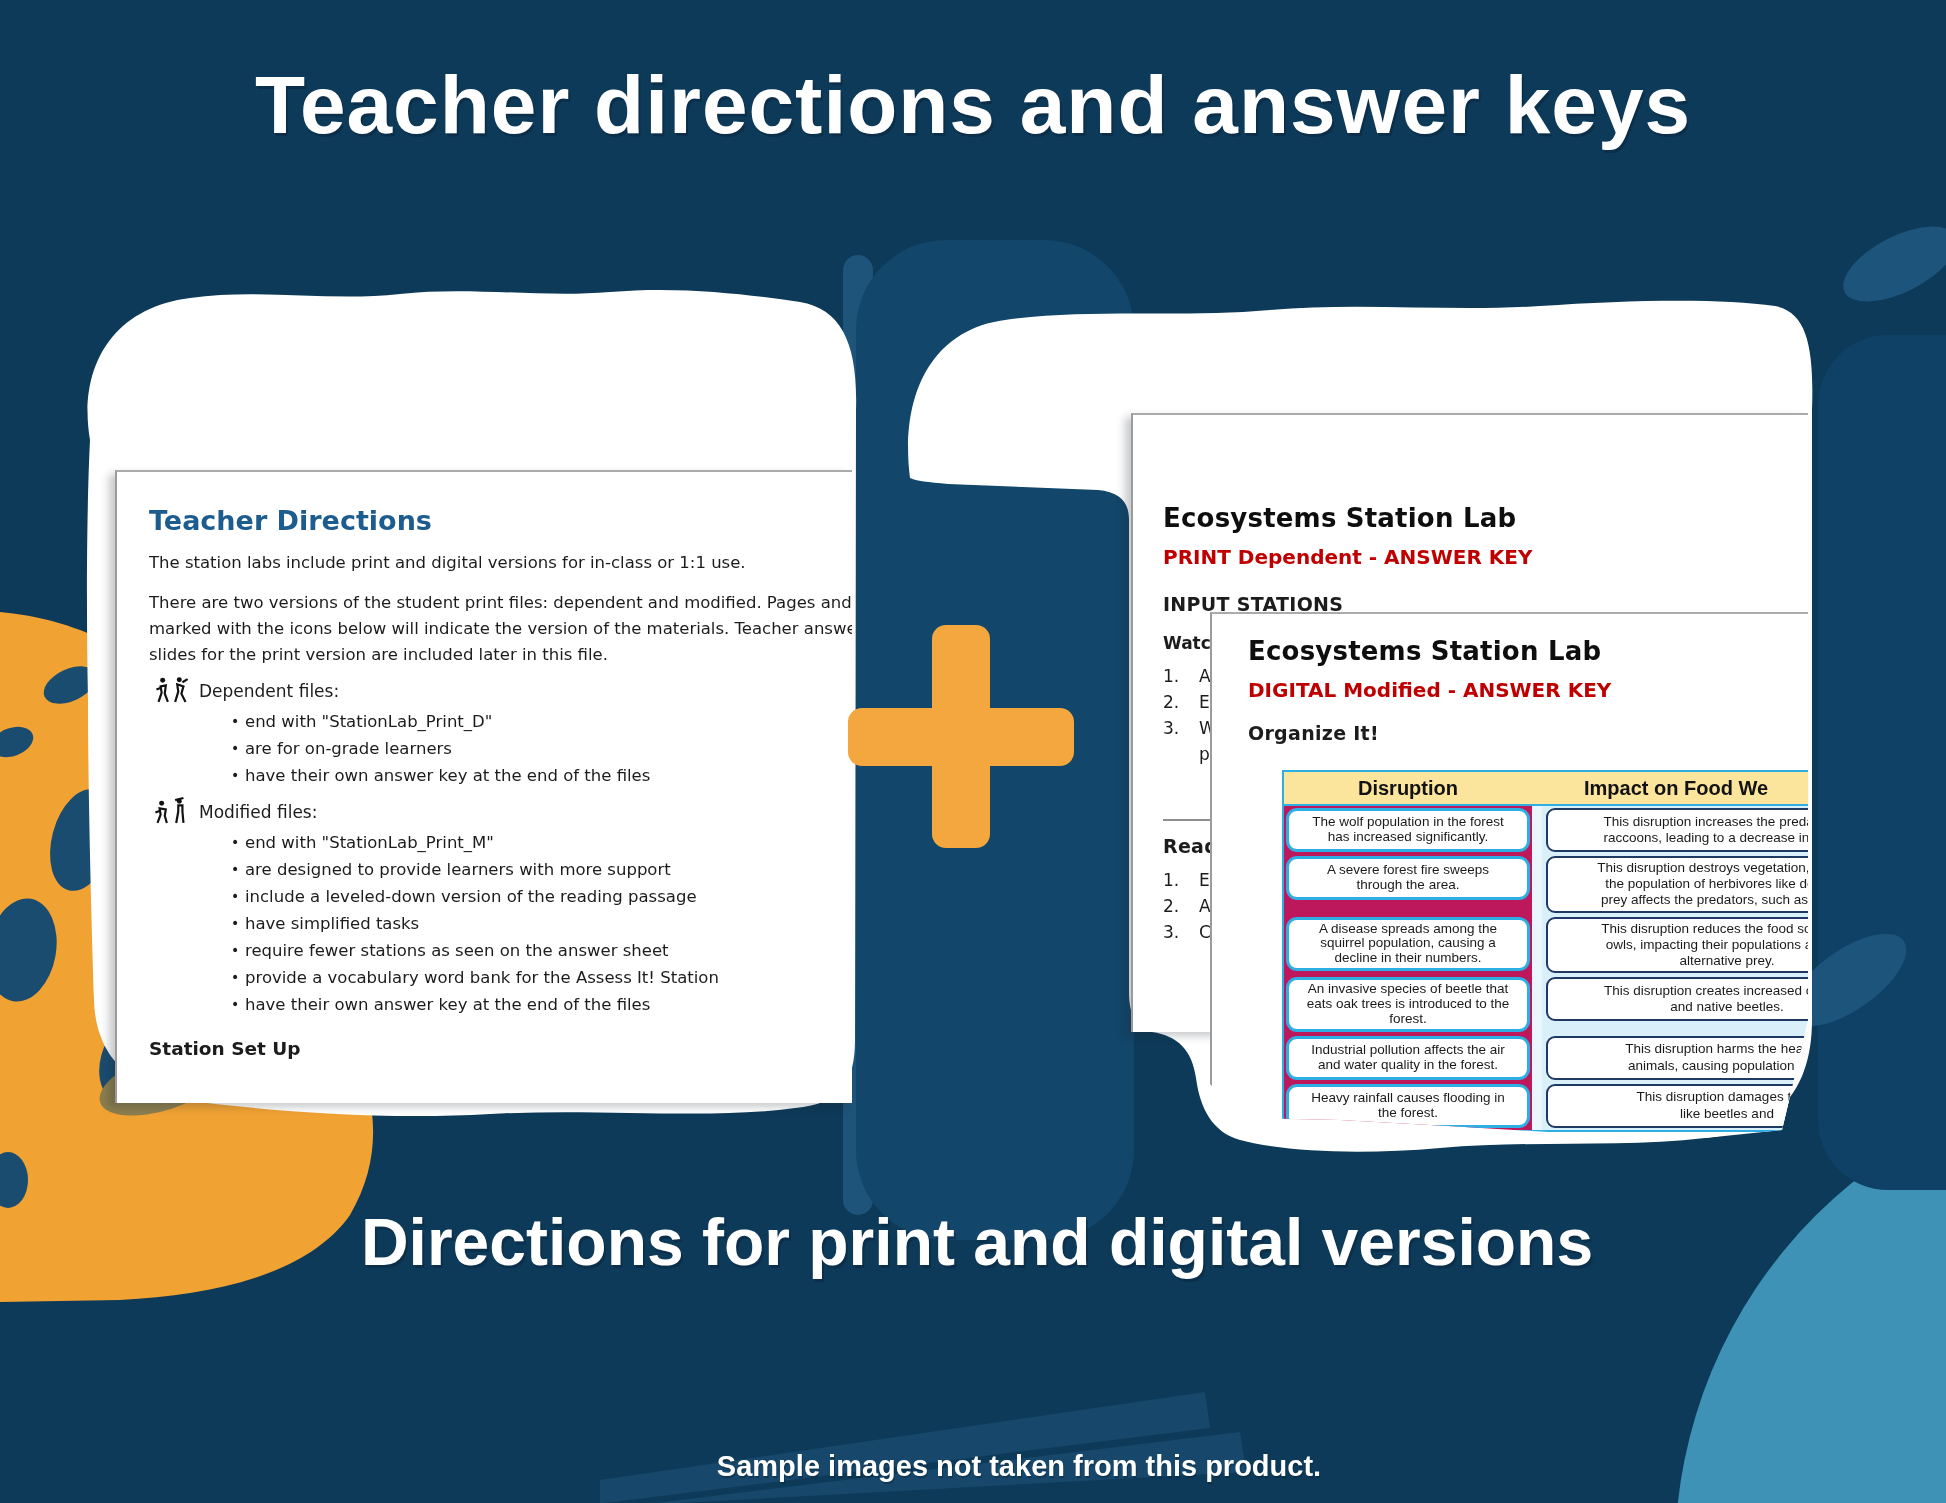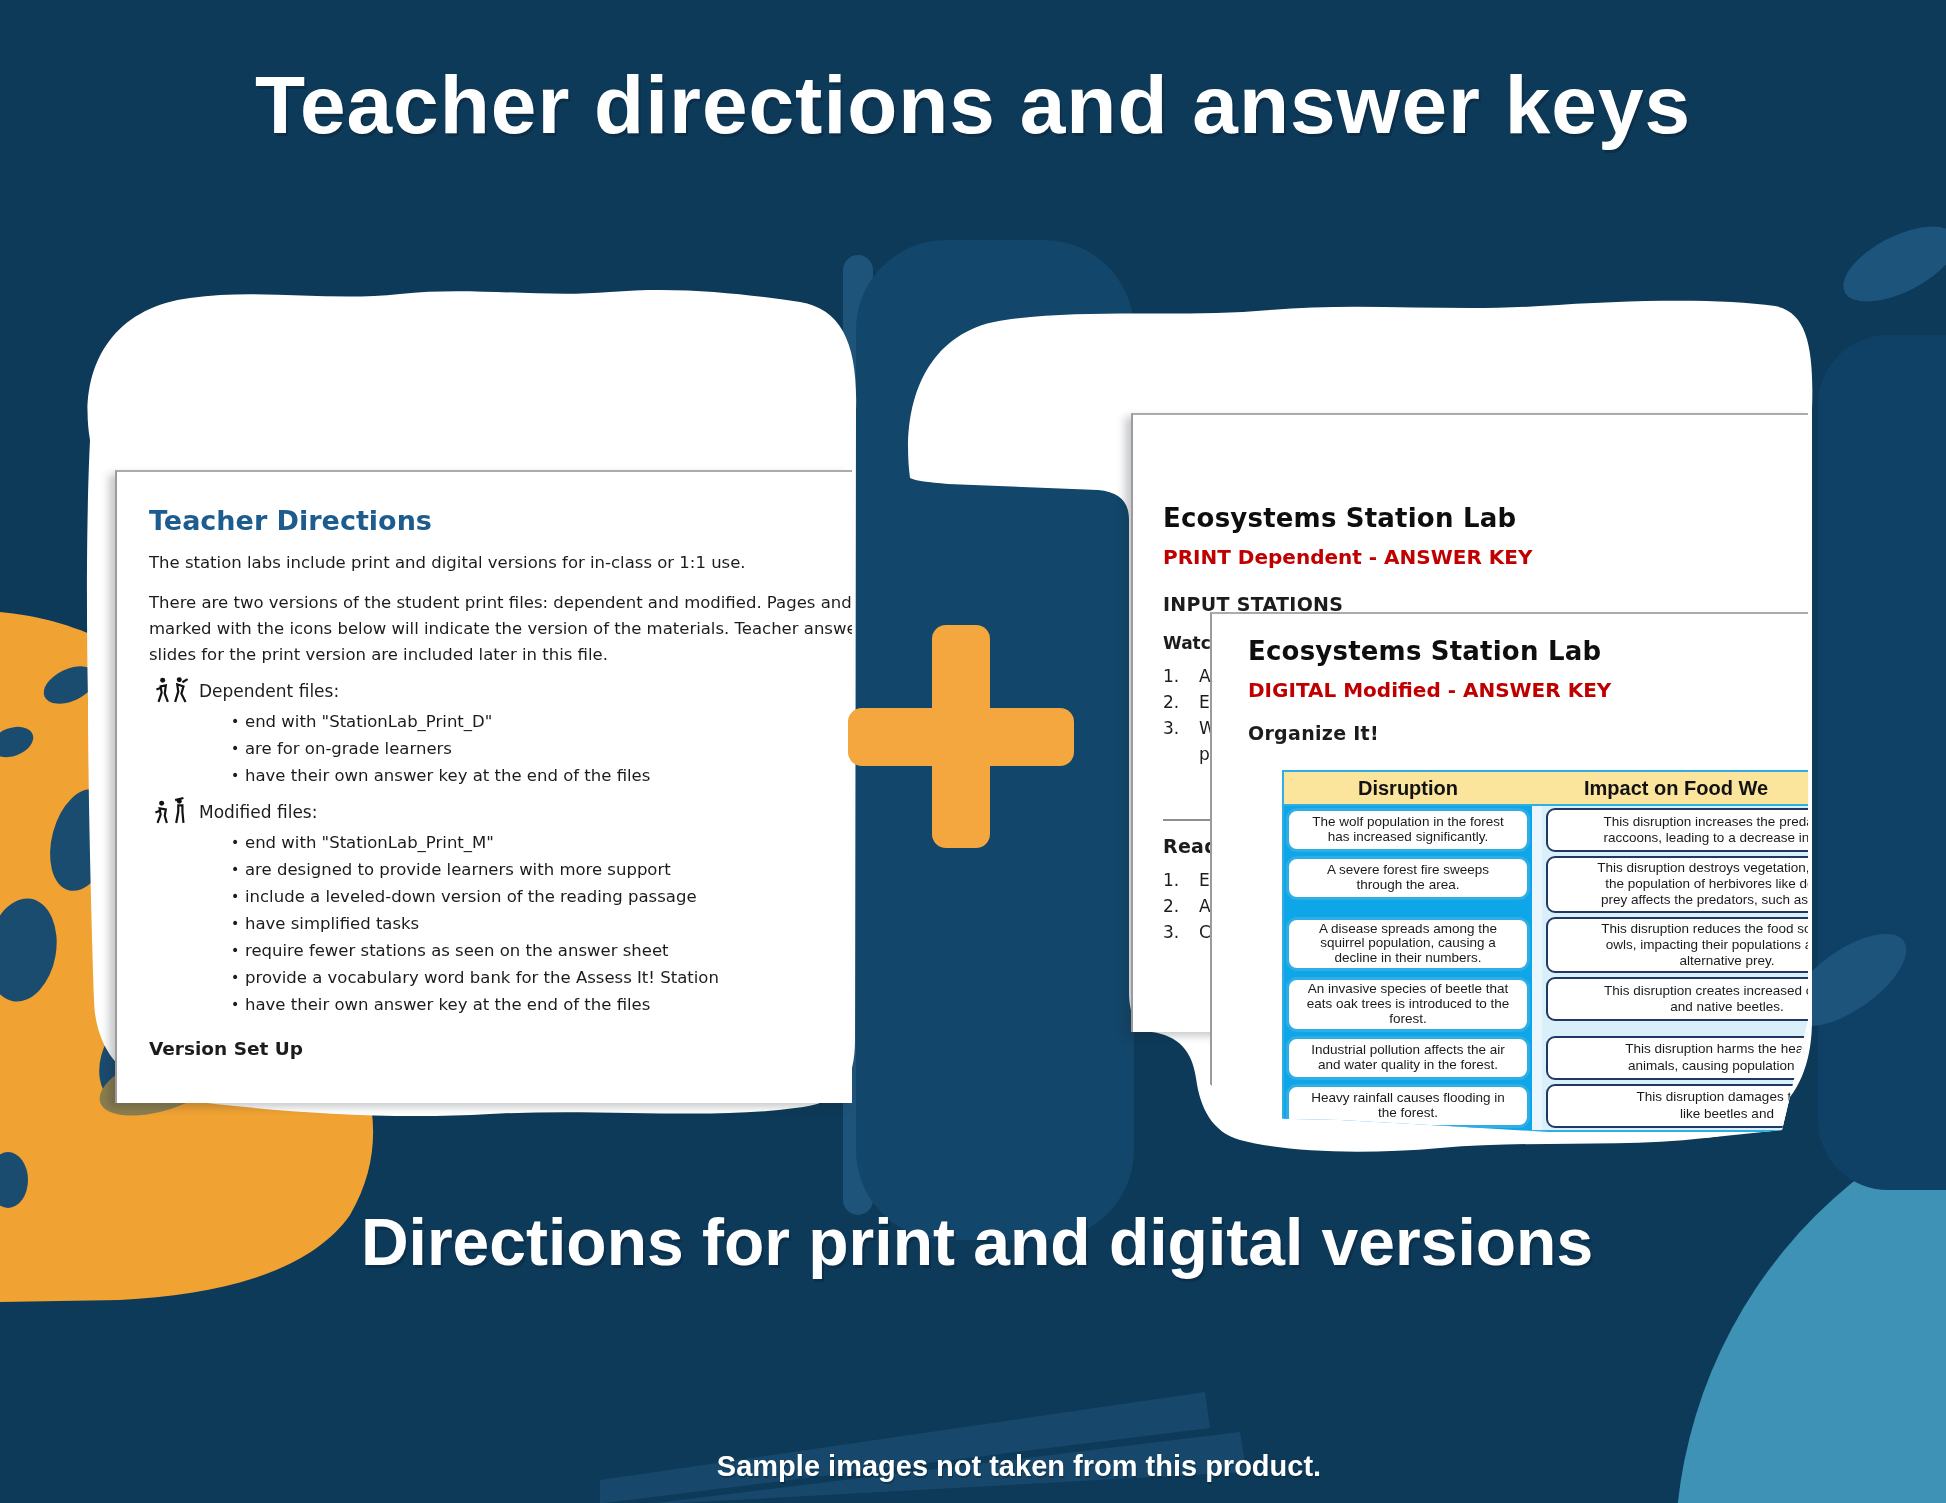--- a/index.html
+++ b/index.html
@@ -55,21 +55,21 @@
   .page-front{left:1210px;top:612px;width:598px;height:540px;padding:22px 0 0 36px;z-index:3;
     clip-path:polygon(0 0,598px 0,598px 408px,572px 518px,495px 526px,338px 520px,238px 514px,130px 508px,30px 506px,0 472px);}
 
   
   .akt{margin:26px 0 0 34px;width:700px;border:2px solid #2FAEE3;font-family:"Liberation Sans",sans-serif;}
   .akt .thead{display:flex;background:#FBE49C;border-bottom:2px solid #2FAEE3;height:32px;align-items:center;}
   .akt .th1{width:248px;text-align:center;font-weight:bold;font-size:20px;color:#121212;}
   .akt .thd{width:10px;}
   .akt .th2{flex:1;font-weight:bold;font-size:20px;color:#121212;padding-left:42px;white-space:nowrap;}
   .trow{display:flex;}
-  .cL{width:248px;background:#0ea5e9;padding:2px;box-sizing:border-box;}
+  .cL{width:248px;background:#be185d;padding:2px;box-sizing:border-box;}
   .cD{width:10px;background:#EAF6FD;}
   .cR{flex:1;background:#D9EFFA;padding:2px 0 2px 4px;}
   .pill{background:#fff;border-radius:11px;min-height:44px;display:flex;flex-direction:column;
         justify-content:center;box-sizing:border-box;}
   .pill.cyan{border:3px solid #2FAEE3;font-size:13.5px;line-height:1.1;text-align:center;padding:2px 14px;color:#1a1a1a;}
   .pill.navy{border:2.5px solid #1F3864;border-radius:9px;width:362px;font-size:13.5px;line-height:1.2;
         text-align:center;color:#1a1a1a;padding:2px 4px;overflow:hidden;}
   .pill.navy div{white-space:nowrap;}
 </style>
 </head>
@@ -160,21 +160,21 @@
         <li>end with "StationLab_Print_M"</li>
         <li>are designed to provide learners with more support</li>
         <li>include a leveled-down version of the reading passage</li>
         <li>have simplified tasks</li>
         <li>require fewer stations as seen on the answer sheet</li>
         <li>provide a vocabulary word bank for the Assess It! Station</li>
         <li>have their own answer key at the end of the files</li>
       </ul>
     </div>
 
-    <div class="h3">Version Set Up</div>
+    <div class="h3">Station Set Up</div>
 
   </div>
 
   <div class="page page-back">
     <div class="doc-title">Ecosystems Station Lab</div>
     <div class="doc-sub">PRINT Dependent - ANSWER KEY</div>
     <div class="doc-sec">INPUT STATIONS</div>
     <div class="mini-h">Watc</div>
     <div class="numlist">
       <div class="li">

